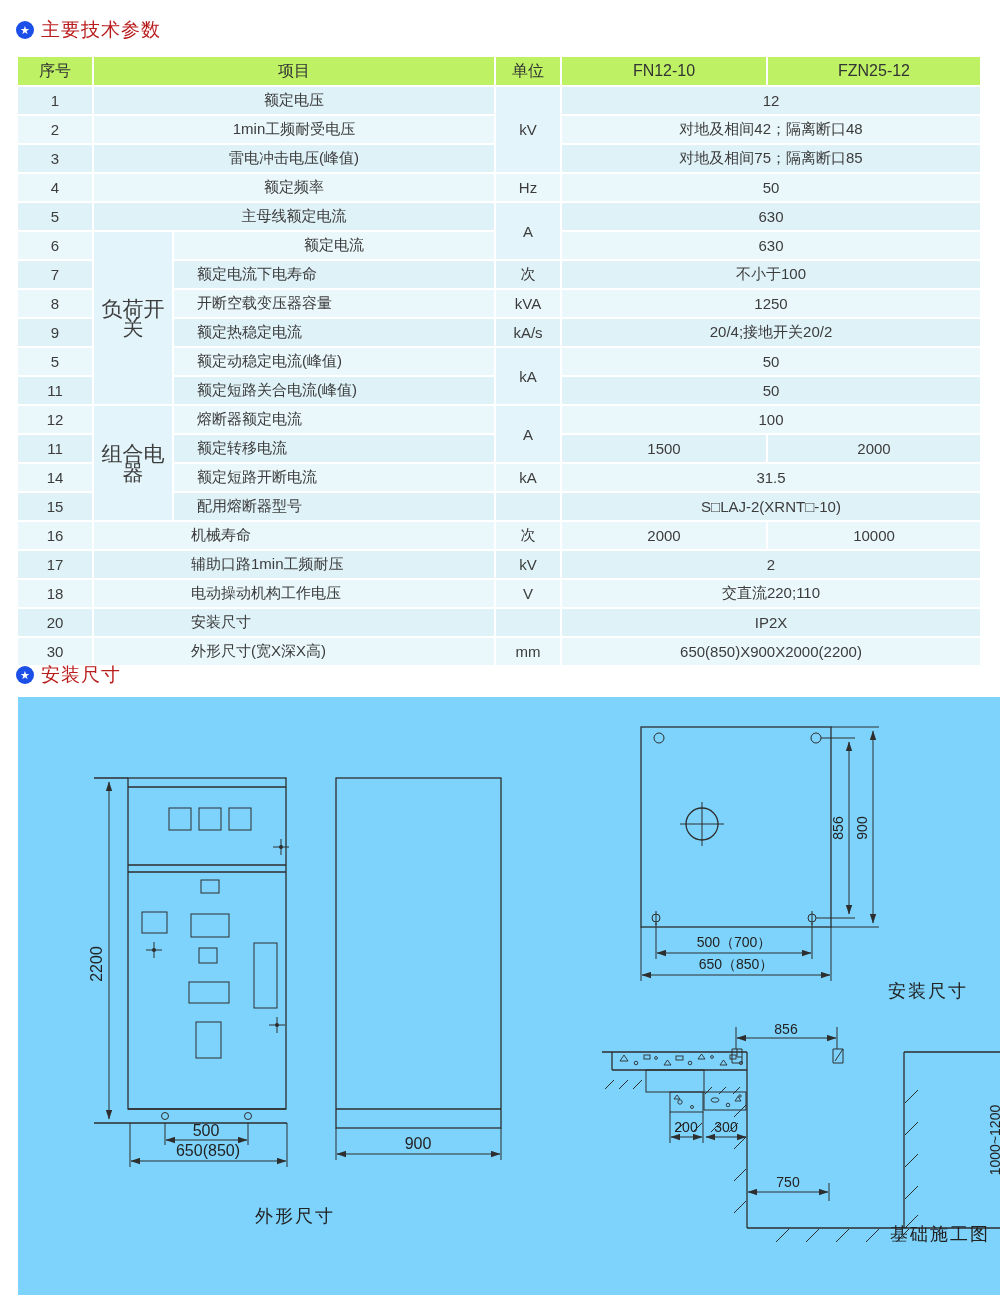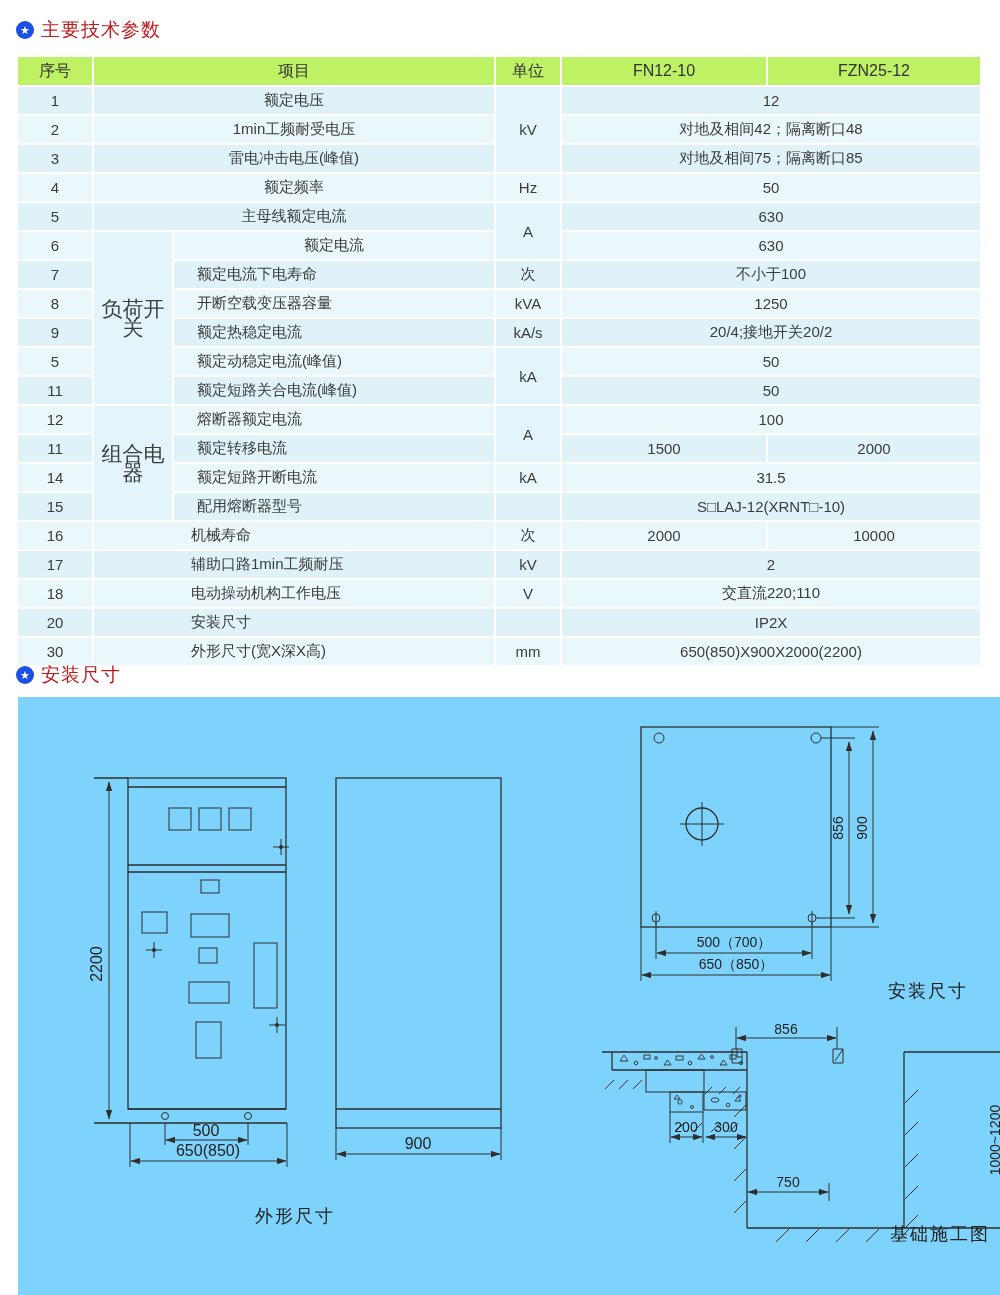--- a/index.html
+++ b/index.html
@@ -142,21 +142,21 @@
       <tr>
         <td class="rb">14</td>
         <td class="rb l1">额定短路开断电流</td>
         <td class="rb">kA</td>
         <td class="rb" colspan="2">31.5</td>
       </tr>
       <tr>
         <td class="ra">15</td>
         <td class="ra l1">配用熔断器型号</td>
         <td class="ra"></td>
-        <td class="ra" colspan="2">S□LAJ-12(XRNT□-10)</td>
+        <td class="ra" colspan="2">S□LAJ-2(XRNT□-10)</td>
       </tr>
       <tr>
         <td class="rb">16</td>
         <td class="rb l2" colspan="2">机械寿命</td>
         <td class="rb">次</td>
         <td class="rb">2000</td>
         <td class="rb">10000</td>
       </tr>
       <tr>
         <td class="ra">17</td>

